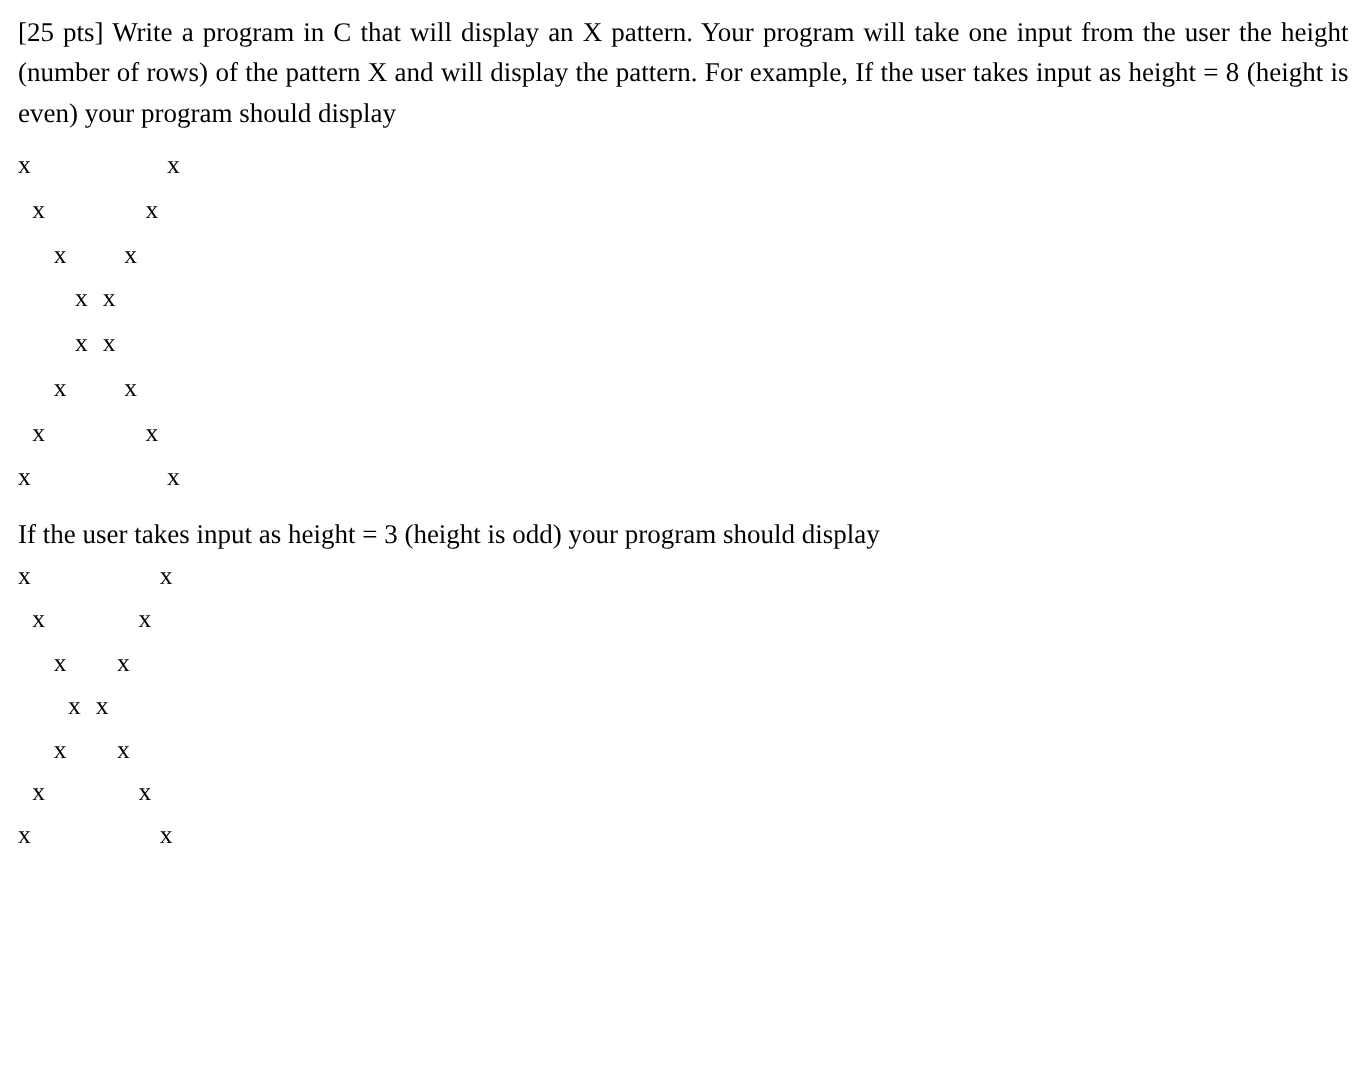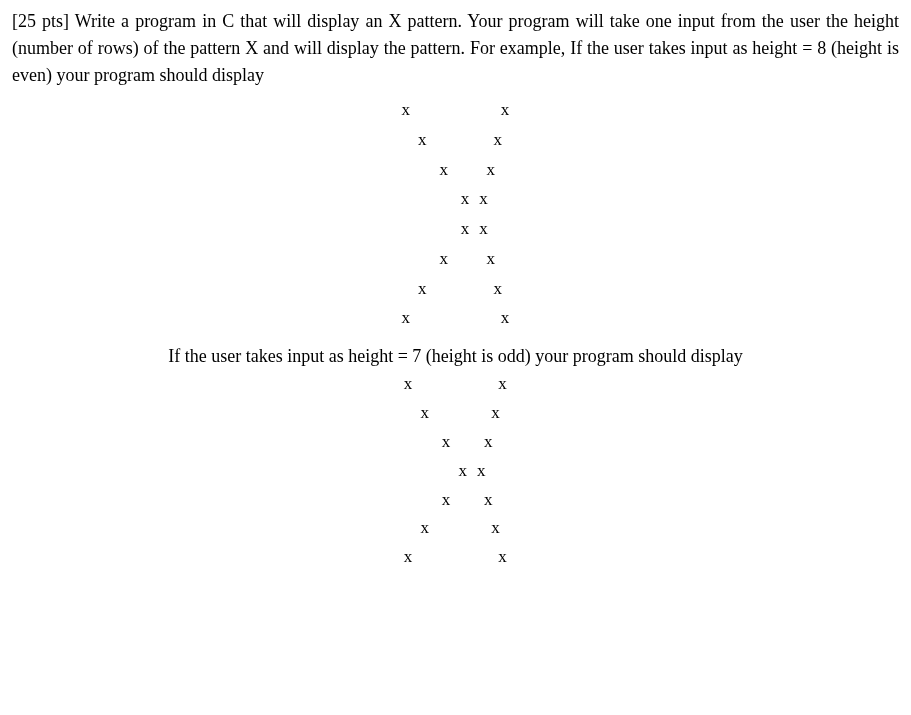--- a/index.html
+++ b/index.html
@@ -1,19 +1,18 @@
 <!DOCTYPE html>
 <html><head>
   <meta charset="utf-8">
   <style>
     * {
       margin: 0;
       padding: 0;
       box-sizing: border-box;
-      text-align: center;
     }
     body {
       font-family: "Times New Roman", Times, serif;
       font-size: 18px;
       line-height: 1.5;
       color: #000;
       background: #fff;
       padding: 8px 12px;
       width: 911px;
     }
@@ -51,21 +50,21 @@
 
 <div class="pattern" id="pattern-even">x                   x
   x              x
      x        x
         x  x
         x  x
      x        x
   x              x
 x                   x</div>
 
-<p class="second-text">If the user takes input as height = 7 (height is odd) your program should display</p>
+<p class="second-text">If the user takes input as height = 3 (height is odd) your program should display</p>
 
 <div class="pattern2" id="pattern-odd">x                  x
   x             x
      x       x
        x  x
      x       x
   x             x
 x                  x</div>
 
 </body></html>

